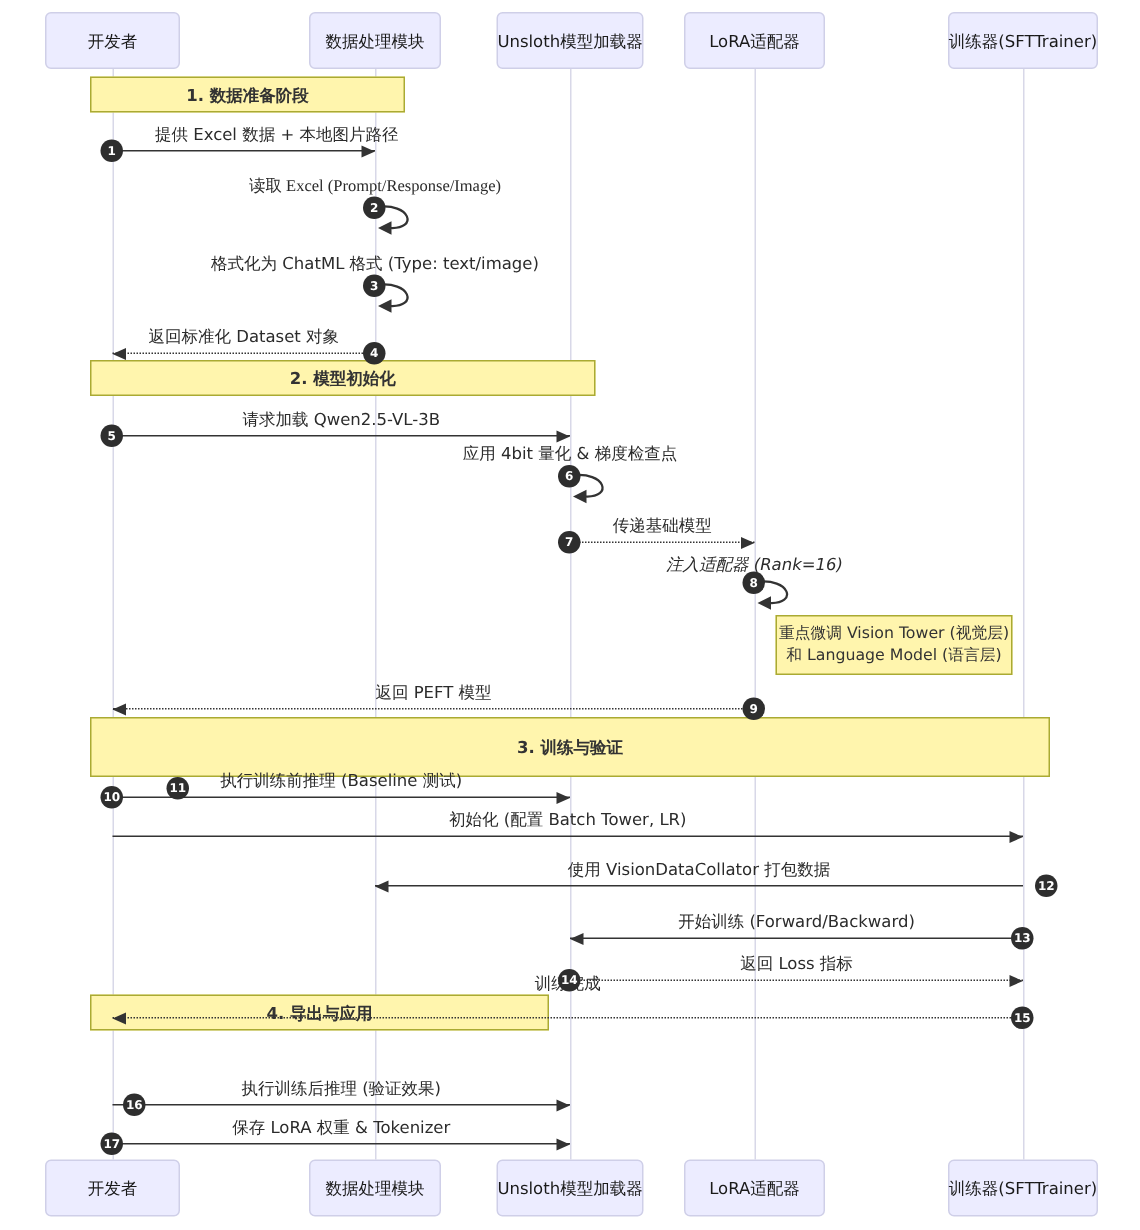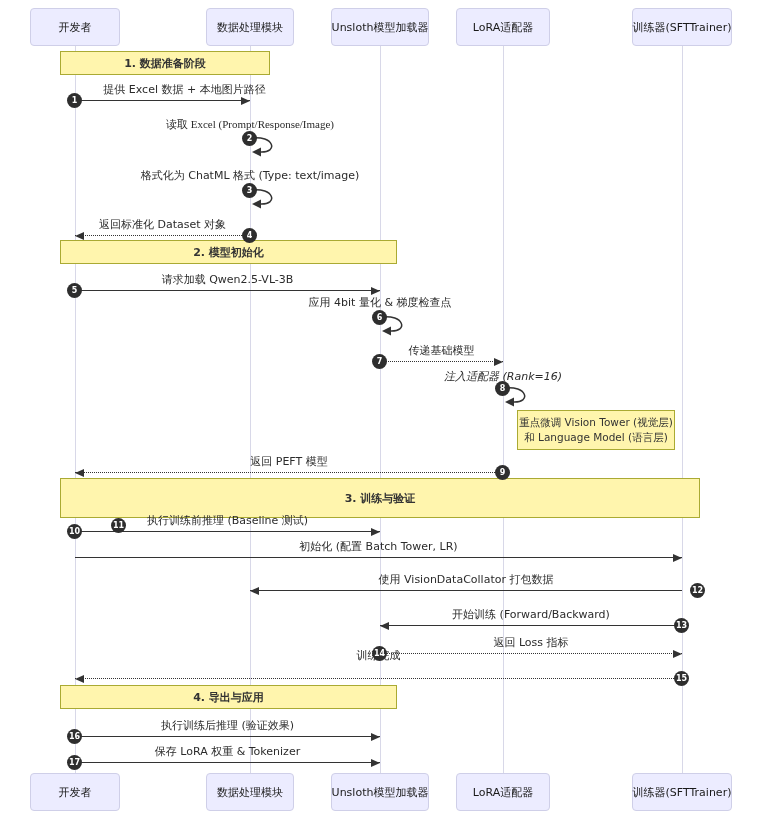--- a/index.html
+++ b/index.html
@@ -55,21 +55,21 @@
     <div class="lifeline" style="left: 681.5px; top: 46px; height: 727px;"></div>
     <div class="phase" style="left: 60px; top: 51px; width: 210px; height: 24px;">
       <div class="phase-label">1. 数据准备阶段</div>
     </div>
     <div class="phase" style="left: 60px; top: 240px; width: 337px; height: 24px;">
       <div class="phase-label">2. 模型初始化</div>
     </div>
     <div class="phase" style="left: 60px; top: 478px; width: 640px; height: 40px;">
       <div class="phase-label">3. 训练与验证</div>
     </div>
-    <div class="phase" style="left: 60px; top: 685px; width: 337px; height: 24px;">
+    <div class="phase" style="left: 60px; top: 663px; width: 306px; height: 24px;">
       <div class="phase-label">4. 导出与应用</div>
     </div>
     <div class="notebox" style="left: 517px; top: 410px; width: 158px; height: 40px;">
       <div class="noteline">重点微调 Vision Tower (视觉层)</div>
       <div class="noteline">和 Language Model (语言层)</div>
     </div>
     <div class="mline" style="left: 75px; top: 100px; width: 175px;"></div>
     <div class="ah r" style="left: 241px; top: 96.5px;"></div>
     <div class="mlabel" style="left: 162.5px; top: 83px; margin-left: 22px;">提供 Excel 数据 + 本地图片路径</div>
     <div class="num" style="left: 67px; top: 93px;">1</div>
@@ -133,21 +133,21 @@
     <div class="ah r" style="left: 673px; top: 649.5px;"></div>
     <div class="mlabel" style="left: 531px; top: 636px;">返回 Loss 指标</div>
     <div class="num" style="left: 372px; top: 646px;">14</div>
     <div class="mline dotted" style="left: 75px; top: 678px; width: 607px;"></div>
     <div class="ah l" style="left: 75px; top: 674.5px;"></div>
     <div class="mlabel" style="left: 378.5px; top: 649px;">训练完成</div>
     <div class="num" style="left: 674px; top: 671px;">15</div>
     <div class="mline" style="left: 75px; top: 736px; width: 305px;"></div>
     <div class="ah r" style="left: 371px; top: 732.5px;"></div>
     <div class="mlabel" style="left: 227.5px; top: 719px;">执行训练后推理 (验证效果)</div>
-    <div class="num" style="left: 67px; top: 729px;">16</div>
+    <div class="num" style="left: 82px; top: 729px;">16</div>
     <div class="mline" style="left: 75px; top: 762px; width: 305px;"></div>
     <div class="ah r" style="left: 371px; top: 758.5px;"></div>
     <div class="mlabel" style="left: 227.5px; top: 745px;">保存 LoRA 权重 &amp; Tokenizer</div>
     <div class="num" style="left: 67px; top: 755px;">17</div>
     <div class="pbox" style="left: 30px; top: 8px; width: 90px; height: 38px;">
       <span>开发者</span>
     </div>
     <div class="pbox" style="left: 30px; top: 773px; width: 90px; height: 38px;">
       <span>开发者</span>
     </div>

